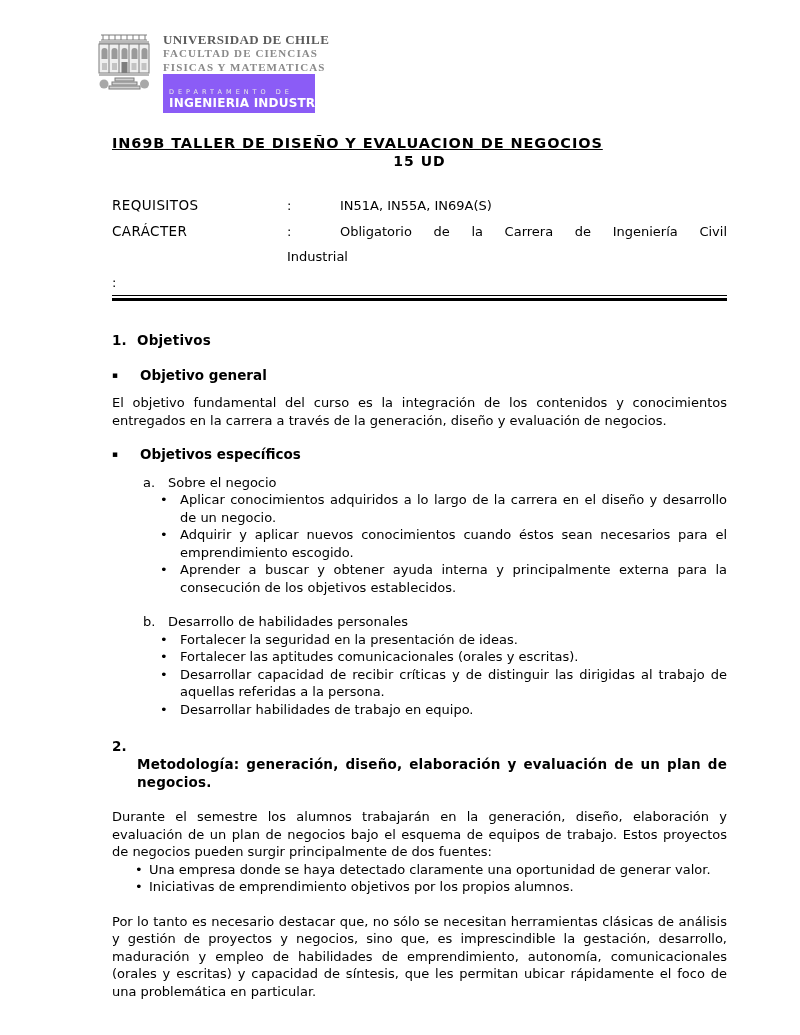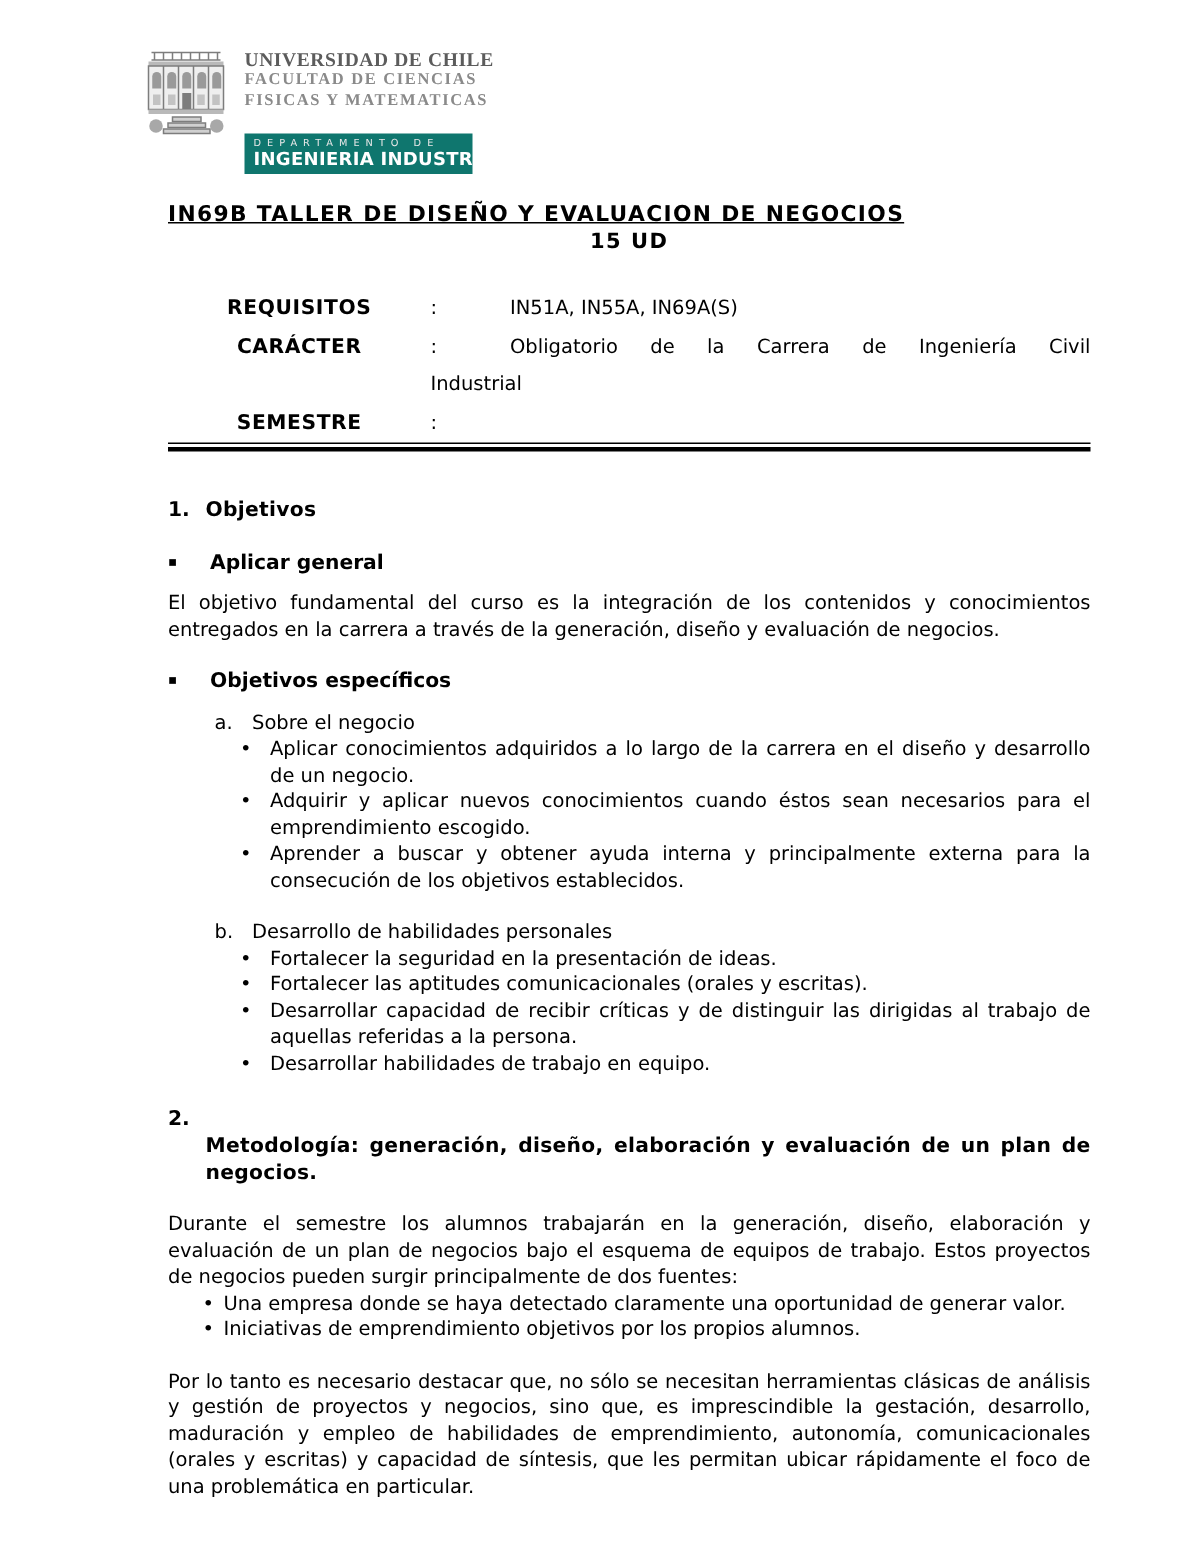--- a/index.html
+++ b/index.html
@@ -17,36 +17,36 @@
   .logo-building { width: 54px; height: 60px; margin-right: 12px; margin-top: 1px; }
   .logo-text { padding-top: 1px; }
   .univ-name {
     font-family: "Liberation Serif", "DejaVu Serif", serif;
     font-size: 13px; font-weight: bold; color: #5c5c5c; letter-spacing: 0.4px; line-height: 13px;
   }
   .fac-line {
     font-family: "Liberation Serif", "DejaVu Serif", serif;
     font-size: 11px; color: #8a8a8a; letter-spacing: 1.1px; line-height: 11.5px; margin-top: 2px; font-weight: bold;
   }
-  .dept-banner { background: #0f766e; color: #fff; margin-top: 16px; padding: 2px 6px 3px 6px; width: 152px; }
+  .dept-banner { background: #8b5cf6; color: #fff; margin-top: 1px; padding: 14px 6px 3px 6px; width: 152px; }
   .dept-label { font-size: 6.5px; letter-spacing: 4px; line-height: 8px; color: #e8e8e8; white-space: nowrap; }
   .dept-name { font-size: 12px; font-weight: bold; letter-spacing: 0.2px; line-height: 14px; white-space: nowrap; }
 
   
   .doc-title {
     margin-top: 30px; 
     font-size: 14.5px; font-weight: bold; letter-spacing: 0.9px;
     text-decoration: underline; line-height: 18px;
   }
   .doc-subtitle { text-align: center; font-size: 14px; font-weight: bold; letter-spacing: 1px; line-height: 18px; }
 
   
   .info { margin-top: 23px; }
   .info-row { display: flex; line-height: 25.5px; }
-  .info-label { width: 175px; font-weight: bold; font-size: 13.5px; letter-spacing: 0.4px; text-align: center; }
+  .info-label { width: 175px; font-weight: normal; font-size: 13.5px; letter-spacing: 0.4px; }
   .info-colon { width: 53px; }
   .info-value { flex: 1; }
   .justify-last { text-align: justify; text-align-last: justify; }
   .info-cont { padding-left: 175px; line-height: 25.5px; }
   .info-underline { border-bottom: 1px solid #000; }
   .thick-rule { border: none; height: 3px; background: #000; margin-top: 2px; }
 
   
   .sec-heading { display: flex; font-size: 13.5px; font-weight: bold; }
   .sec-num { width: 25px; flex: none; }
@@ -146,34 +146,33 @@
       <div class="info-colon">:</div>
       <div class="info-value">IN51A, IN55A, IN69A(S)</div>
     </div>
     <div class="info-row">
       <div class="info-label">CARÁCTER</div>
       <div class="info-colon">:</div>
       <div class="info-value justify-last">Obligatorio de la Carrera de Ingeniería Civil</div>
     </div>
     <div class="info-cont">Industrial</div>
     <div class="info-row info-underline">
-      <div class="info-label">SEMESTRE</div>
       <div class="info-colon">:</div>
     </div>
     <hr class="thick-rule">
   </div>
 
   <div class="sec-heading mt-heading1">
     <span class="sec-num">1.</span>
     <span class="sec-title">Objetivos</span>
   </div>
 
   <div class="sub-heading mt-block">
     <span class="sub-marker">▪</span>
-    <span>Aplicar general</span>
+    <span>Objetivo general</span>
   </div>
 
   <p class="body-par mt-par">El objetivo fundamental del curso es la integración de los contenidos y conocimientos entregados en la carrera a través de la generación, diseño y evaluación de negocios.</p>
 
   <div class="sub-heading mt-block">
     <span class="sub-marker">▪</span>
     <span>Objetivos específicos</span>
   </div>
 
   <div class="alpha-line mt-par">

